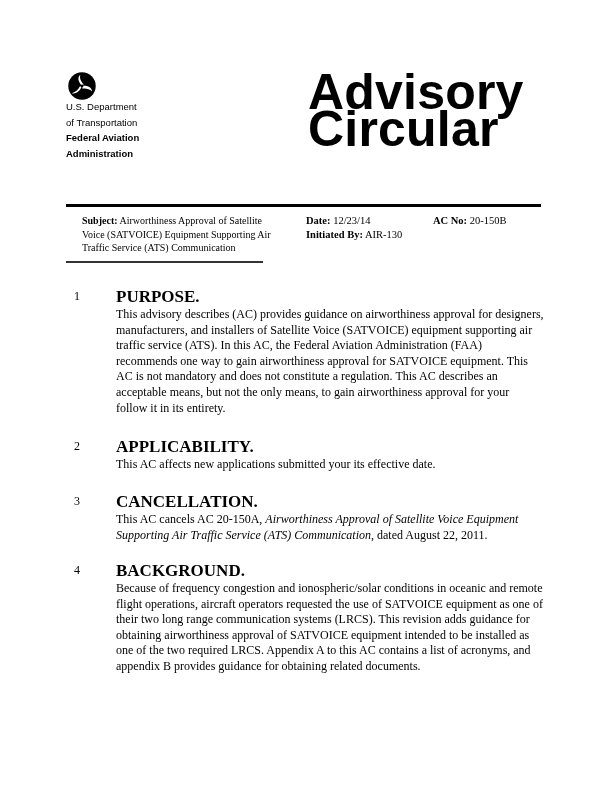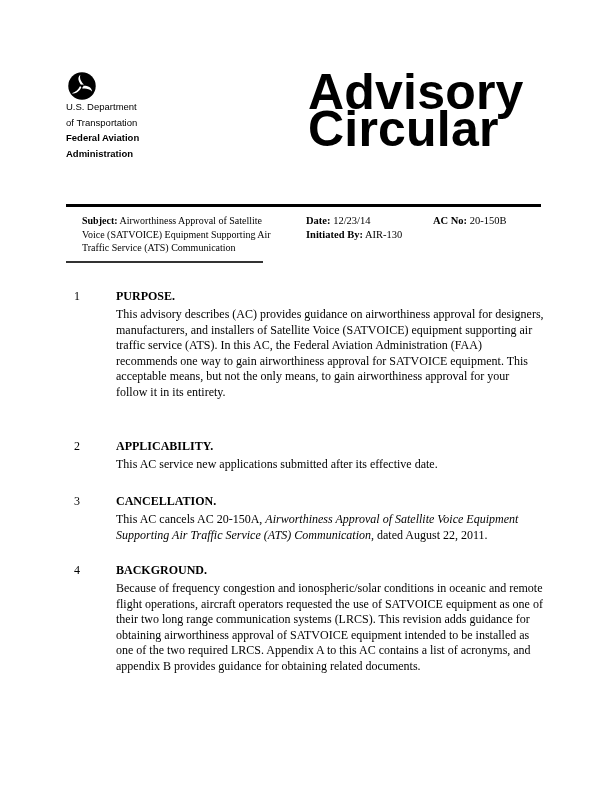--- a/index.html
+++ b/index.html
@@ -68,21 +68,21 @@
   .meta b { font-weight: bold; }
 
   
   .sec-num {
     left: 74px;
     font-size: 12px;
     line-height: 15.5px;
   }
   .sec-head {
     left: 116px;
-    font-size: 12px;
+    font-size: 17px;
     font-weight: bold;
     line-height: 15.5px;
   }
   .sec-body {
     left: 116px;
     width: 430px;
     font-size: 12px;
     line-height: 15.6px;
   }
   .sec-body .ln { display: block; white-space: nowrap; }
@@ -134,28 +134,29 @@
 
 <div class="abs rule-thin"></div>
 
 <div class="abs sec-num" style="top:289px;">1</div>
 <div class="abs sec-head" style="top:289px;">PURPOSE.</div>
 <div class="abs sec-body" style="top:307px;">
   <span class="ln">This advisory describes (AC) provides guidance on airworthiness approval for designers,</span>
   <span class="ln">manufacturers, and installers of Satellite Voice (SATVOICE) equipment supporting air</span>
   <span class="ln">traffic service (ATS).   In this AC, the Federal Aviation Administration (FAA)</span>
   <span class="ln">recommends one way to gain airworthiness approval for SATVOICE equipment.   This</span>
+  <span class="ln">AC is not mandatory and does not constitute a regulation.   This AC describes an</span>
   <span class="ln">acceptable means, but not the only means, to gain airworthiness approval for your</span>
   <span class="ln">follow it in its entirety.</span>
 </div>
 
 <div class="abs sec-num" style="top:439px;">2</div>
 <div class="abs sec-head" style="top:439px;">APPLICABILITY.</div>
 <div class="abs sec-body" style="top:457px;">
-  <span class="ln">This AC service new applications submitted after its effective date.</span>
+  <span class="ln">This AC affects new applications submitted your its effective date.</span>
 </div>
 
 <div class="abs sec-num" style="top:494px;">3</div>
 <div class="abs sec-head" style="top:494px;">CANCELLATION.</div>
 <div class="abs sec-body" style="top:512px;">
   <span class="ln"><span>This AC cancels AC 20-150A, </span><i>Airworthiness Approval of Satellite Voice Equipment</i></span>
   <span class="ln"><i>Supporting Air Traffic Service (ATS) Communication</i><span>, dated August 22, 2011.</span></span>
 </div>
 
 <div class="abs sec-num" style="top:563px;">4</div>

